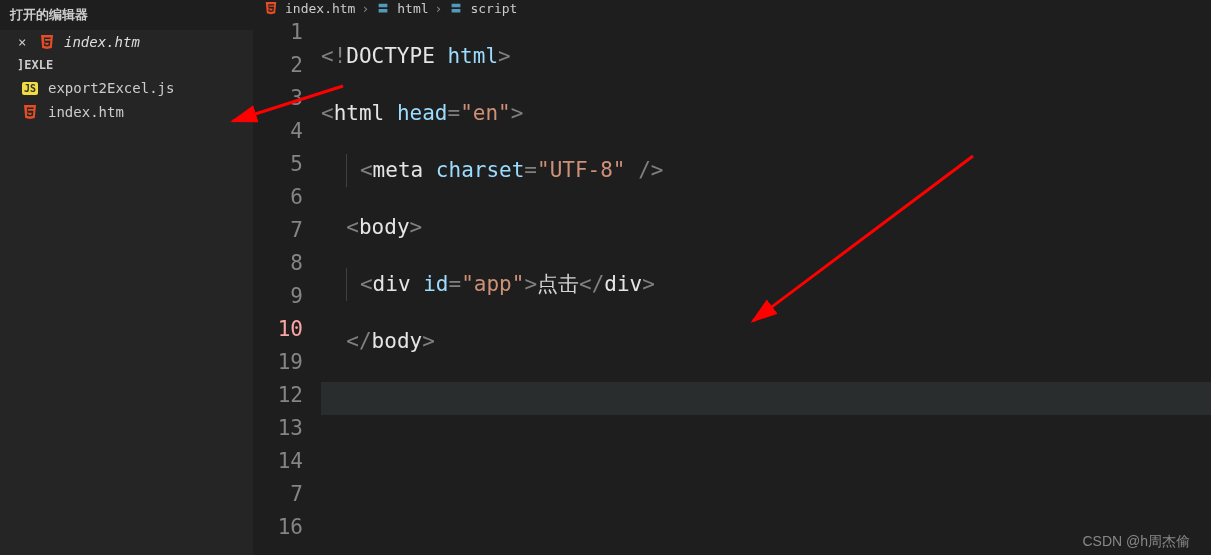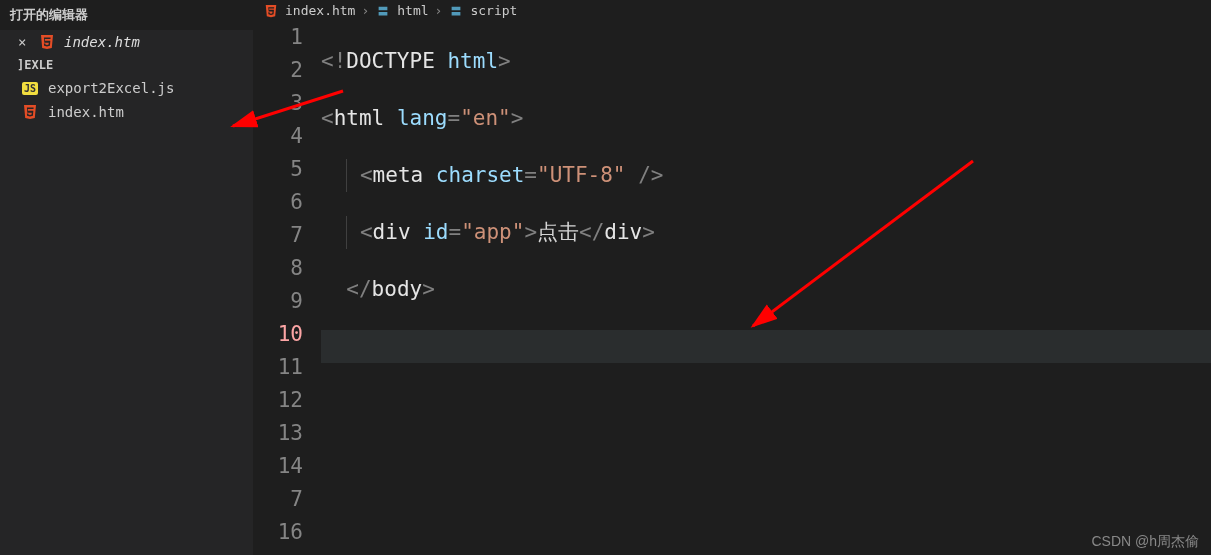--- a/index.html
+++ b/index.html
@@ -93,21 +93,21 @@
 .gutter .active { color: #fca5a5; }
 .tk-punc { color: #808080; }
 .tk-tag { color: #e5e5e5; }
 .tk-attr { color: #9cdcfe; }
 .tk-str { color: #ce9178; }
 .tk-text { color: #d4d4d4; }
 .indent-guide { display: inline-block; border-left: 1px solid #404040; height: 33px; vertical-align: top; }
 .watermark {
   position: absolute;
   bottom: 4px;
-  right: 12px;
+  right: 21px;
   font-size: 14px;
   color: #888;
   font-family: sans-serif;
 }
 svg.arrow { position: absolute; pointer-events: none; }
 .html5-icon { fill: #e44d26; }
 .js-badge { background: #f1dd3f; color: #333; font-weight: bold; font-size: 10px; padding: 1px 2px; border-radius: 2px; }
 .crumb-block { fill: #519aba; }
 </style>
 </head>
@@ -170,31 +170,32 @@
       <div>1</div>
       <div>2</div>
       <div>3</div>
       <div>4</div>
       <div>5</div>
       <div>6</div>
       <div>7</div>
       <div>8</div>
       <div>9</div>
       <div class="active">10</div>
-      <div>11</div>
+      <div>19</div>
       <div>12</div>
       <div>13</div>
       <div>14</div>
       <div>7</div>
       <div>16</div>
     </div>
     <div class="code">
 <div class="line"><span class="tk-punc">&lt;!</span><span class="tk-tag">DOCTYPE</span><span class="tk-text"> </span><span class="tk-attr">html</span><span class="tk-punc">&gt;</span></div>
-<div class="line"><span class="tk-punc">&lt;</span><span class="tk-tag">html</span><span class="tk-text"> </span><span class="tk-attr">lang</span><span class="tk-punc">=</span><span class="tk-str">"en"</span><span class="tk-punc">&gt;</span></div>
+<div class="line"><span class="tk-punc">&lt;</span><span class="tk-tag">html</span><span class="tk-text"> </span><span class="tk-attr">head</span><span class="tk-punc">=</span><span class="tk-str">"en"</span><span class="tk-punc">&gt;</span></div>
 <div class="line">  <span class="indent-guide"></span> <span class="tk-punc">&lt;</span><span class="tk-tag">meta</span><span class="tk-text"> </span><span class="tk-attr">charset</span><span class="tk-punc">=</span><span class="tk-str">"UTF-8"</span><span class="tk-text"> </span><span class="tk-punc">/&gt;</span></div>
+<div class="line">  <span class="tk-punc">&lt;</span><span class="tk-tag">body</span><span class="tk-punc">&gt;</span></div>
 <div class="line">  <span class="indent-guide"></span> <span class="tk-punc">&lt;</span><span class="tk-tag">div</span><span class="tk-text"> </span><span class="tk-attr">id</span><span class="tk-punc">=</span><span class="tk-str">"app"</span><span class="tk-punc">&gt;</span><span class="tk-text">点击</span><span class="tk-punc">&lt;/</span><span class="tk-tag">div</span><span class="tk-punc">&gt;</span></div>
 <div class="line">  <span class="tk-punc">&lt;/</span><span class="tk-tag">body</span><span class="tk-punc">&gt;</span></div>
 <div class="line active">  </div>
 
 
 
 
 
 
     </div>

